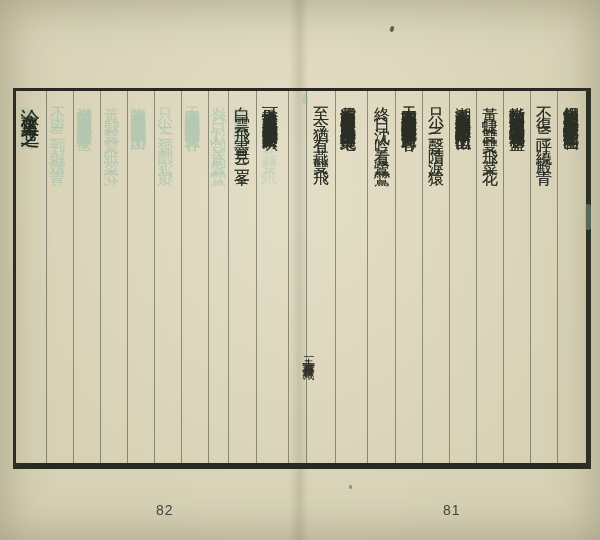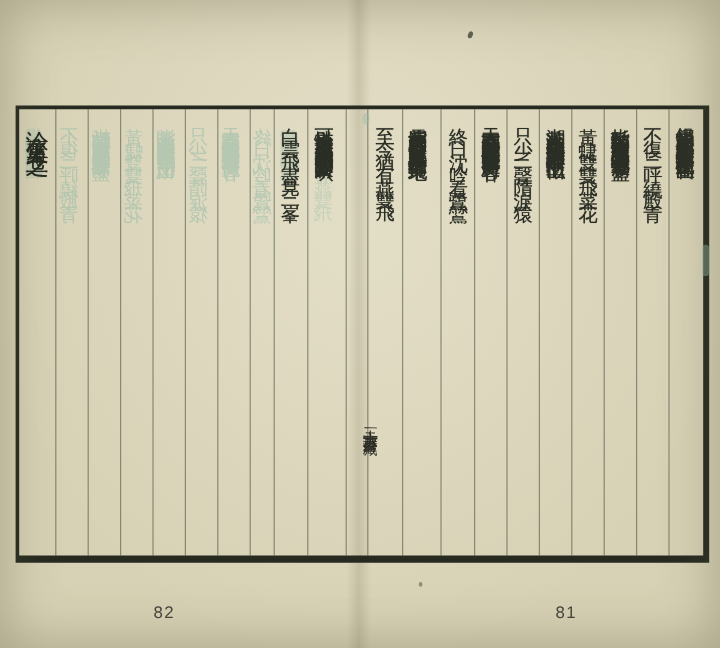--- a/index.html
+++ b/index.html
@@ -107,22 +107,22 @@
   <div class="vcol col-short ghost" style="left:47px">不復三呼繞殿青</div>
   <div class="vcol col-long  ghost" style="left:74px">指點前朝宰相家廢園風雨土牆斜牧丹孔雀凋零盡</div>
   <div class="vcol col-short ghost" style="left:101px">黃蜨雙雙飛菜花</div>
   <div class="vcol col-long  ghost" style="left:128px">潮落潮生急水門年年商舶到江村攢峰十二巫山似</div>
   <div class="vcol col-short ghost" style="left:155px">只少三聲隋淚猿</div>
   <div class="vcol col-long  ghost" style="left:182px">天壽南門春暮時丹樓碧閣影參差風簑雨笠何村客</div>
   <div class="vcol col-short ghost" style="left:208px">終日沈吟看鷺鷥</div>
   <div class="vcol col-long  ghost ghost-dim" style="left:231px">紫霞洞裏艸霏霏不見宮姬並馬歸爲是辛王行樂地</div>
   <div class="vcol col-short ghost ghost-dim" style="left:259px">至今猶有燕雙飛</div>
 
-  <div class="pagenum" style="left:128px">82</div>
-  <div class="pagenum" style="left:463px">81</div>
+  <div class="pagenum" style="left:156px">82</div>
+  <div class="pagenum" style="left:443px">81</div>
 
   <div class="speck" style="left:390px; top:26px; width:4px; height:6px; background:rgba(55,58,48,.75); transform:rotate(20deg);"></div>
   <div class="speck" style="left:349px; top:485px; width:3px; height:4px; background:rgba(85,82,60,.55);"></div>
   <div class="speck" style="left:585px; top:204px; width:6px; height:26px; background:rgba(150,185,165,.45); border-radius:3px;"></div>
   <div class="speck" style="left:302px; top:94px; width:6px; height:10px; background:rgba(150,185,165,.38);"></div>
 
   <div class="vignette"></div>
 </div>
 
 </body></html>

